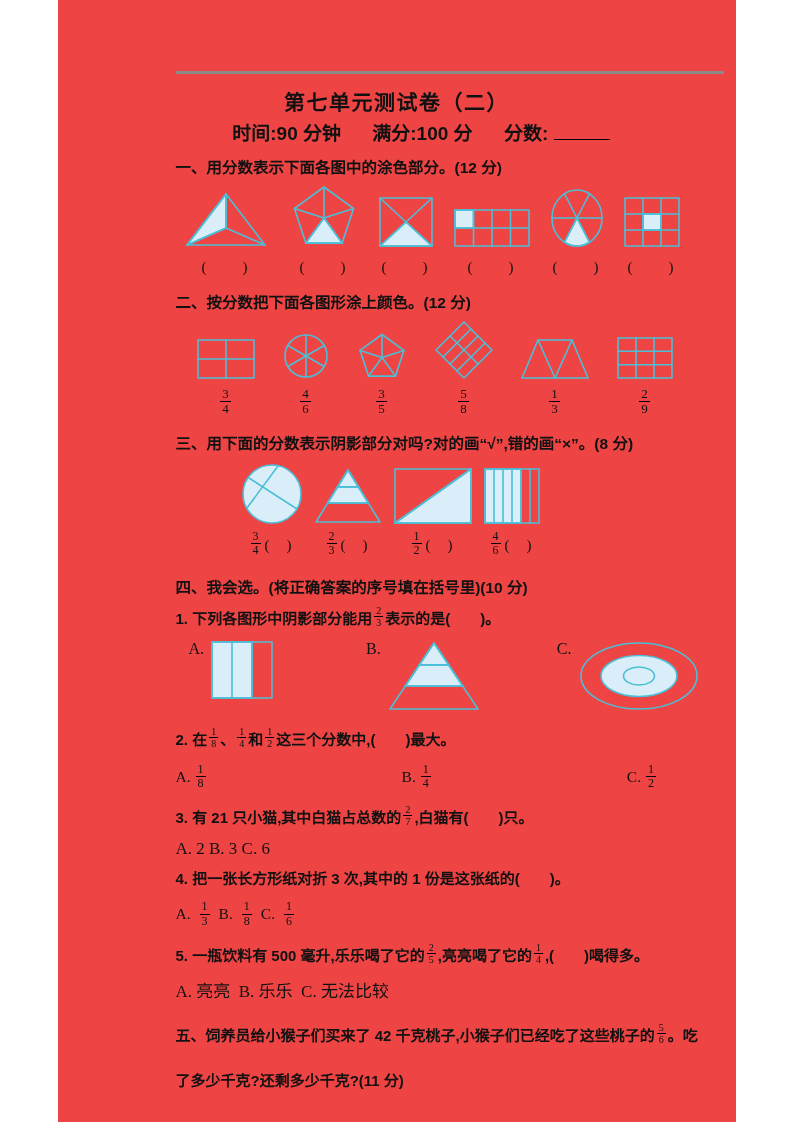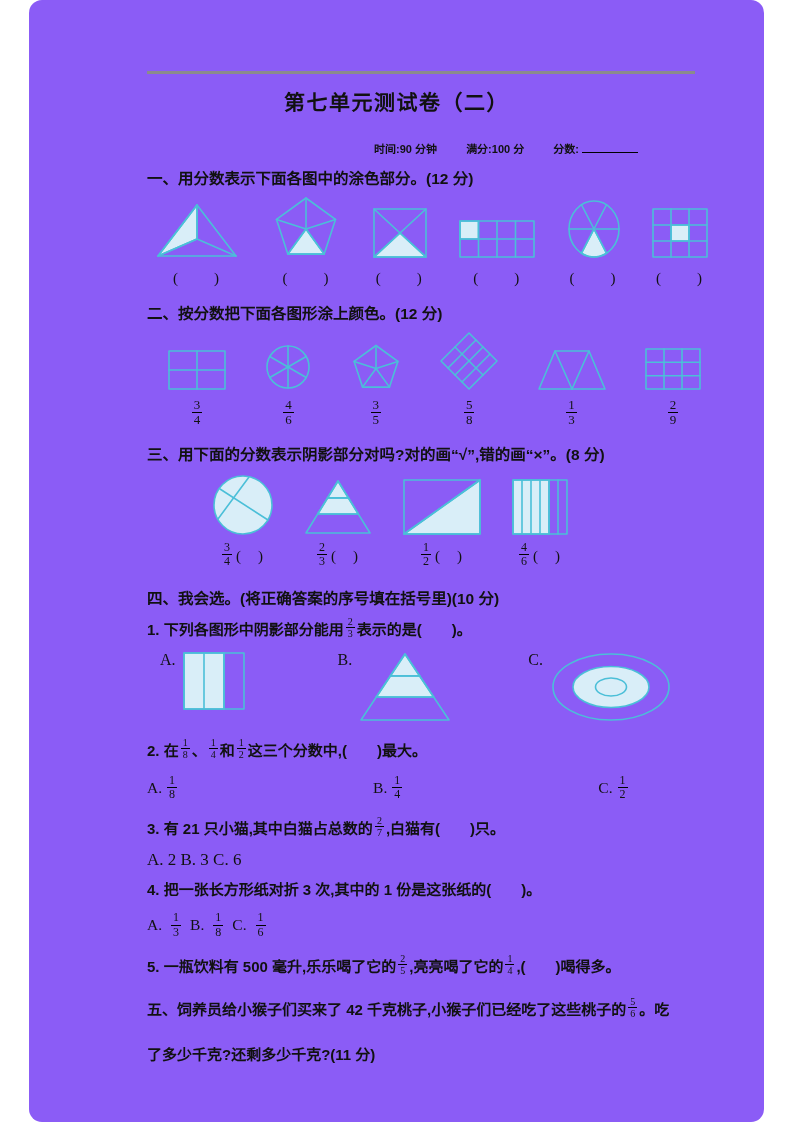--- a/index.html
+++ b/index.html
@@ -1,25 +1,24 @@
 <!DOCTYPE html>
 <html lang="zh-CN" style="--stroke: #4bbfd8; --fill: #d9eef8;"><head>
 <meta charset="utf-8">
 <style>
   * { margin:0; padding:0; box-sizing:border-box; }
   html,body { background:#fff; }
   .page {
-    position:relative; width:735px; height:1122px; margin:0 auto;
-    background:#8b5cf6; color:#111; overflow:hidden;
+    position:relative; width:678px; height:1122px; margin:0 auto;
+    background:#ef4444; color:#111; overflow:hidden;
     font-family:"Liberation Sans","DejaVu Sans",sans-serif;
-    border-radius:13px;
   }
   .rule { margin:71px 0 0 118px; width:548px; height:3px; background:#8b8b8b; }
   .title { margin-top:12px; text-align:center; font-size:21px; font-weight:700; letter-spacing:1.5px; }
-  .meta { margin:22px 126px 0 0; text-align:right; font-size:11px; font-weight:600; }
+  .meta { margin:2px 126px 0 0; text-align:right; font-size:19px; font-weight:600; }
   .meta .gap { margin-left:26px; }
   .blankline { display:inline-block; width:56px; height:15px; border-bottom:1.5px solid #000; vertical-align:baseline; }
   .h { margin:10px 7px 0 118px; font-size:15.5px; font-weight:600; }
   .serif, .optline, .par, .opt-label { font-family:"Liberation Serif","DejaVu Serif",serif; font-weight:400; }
 
   
   .st { fill:none; stroke:var(--stroke,#4bbfd8); stroke-width:1.6; stroke-linejoin:round; stroke-linecap:round; }
   .sf { fill:var(--fill,#d9eef8); stroke:var(--stroke,#4bbfd8); stroke-width:1.6; stroke-linejoin:round; }
 
   .row1 { display:flex; justify-content:space-between; align-items:flex-end; margin:7px 55px 0 124px; }
@@ -406,20 +405,21 @@
     <span>5. 一瓶饮料有 500 毫升,乐乐喝了它的</span>
     <span class="frac frac-sm">
       <span class="fn">2</span><span>5</span>
     </span>
     <span>,亮亮喝了它的</span>
     <span class="frac frac-sm">
       <span class="fn">1</span><span>4</span>
     </span>
     <span>,(　　)喝得多。</span>
   </div>
+  <div class="optline">A. 亮亮  B. 乐乐  C. 无法比较</div>
 
   <div class="qline mt20">
     <span>五、饲养员给小猴子们买来了 42 千克桃子,小猴子们已经吃了这些桃子的</span>
     <span class="frac frac-sm">
       <span class="fn">5</span><span>6</span>
     </span>
     <span>。吃</span>
   </div>
   <div class="qline mt24">
     <span>了多少千克?还剩多少千克?(11 分)</span>

